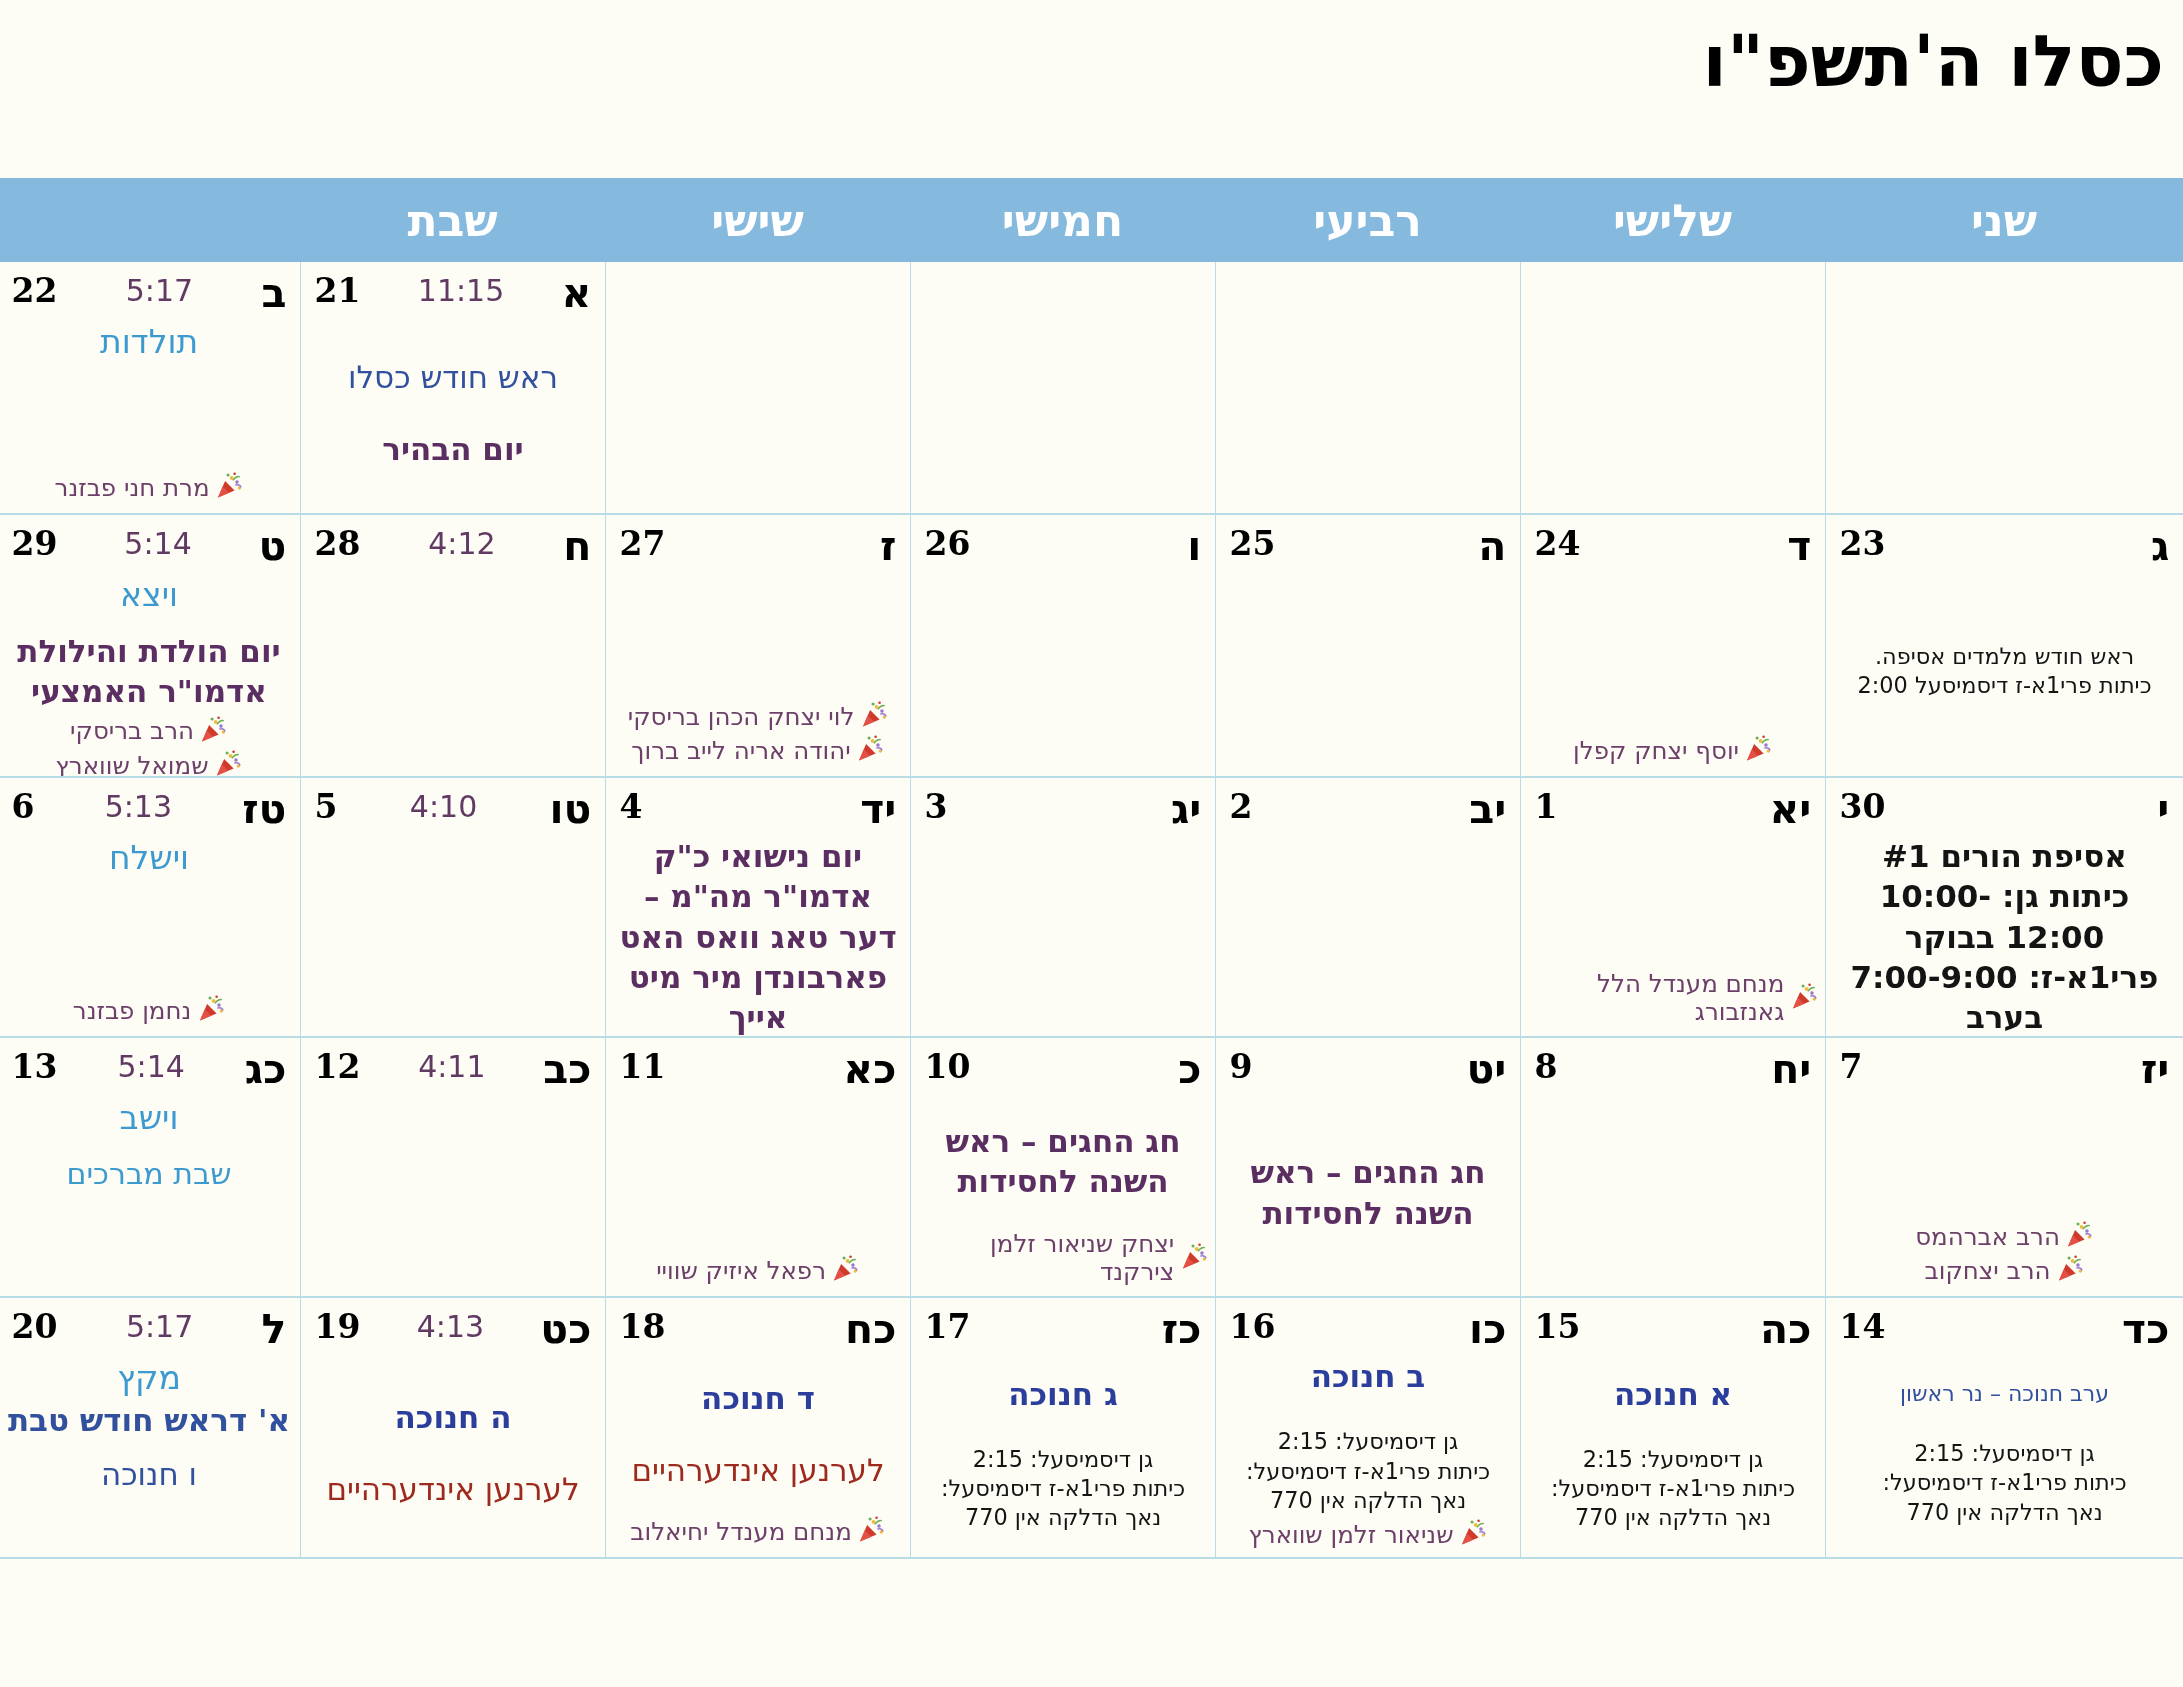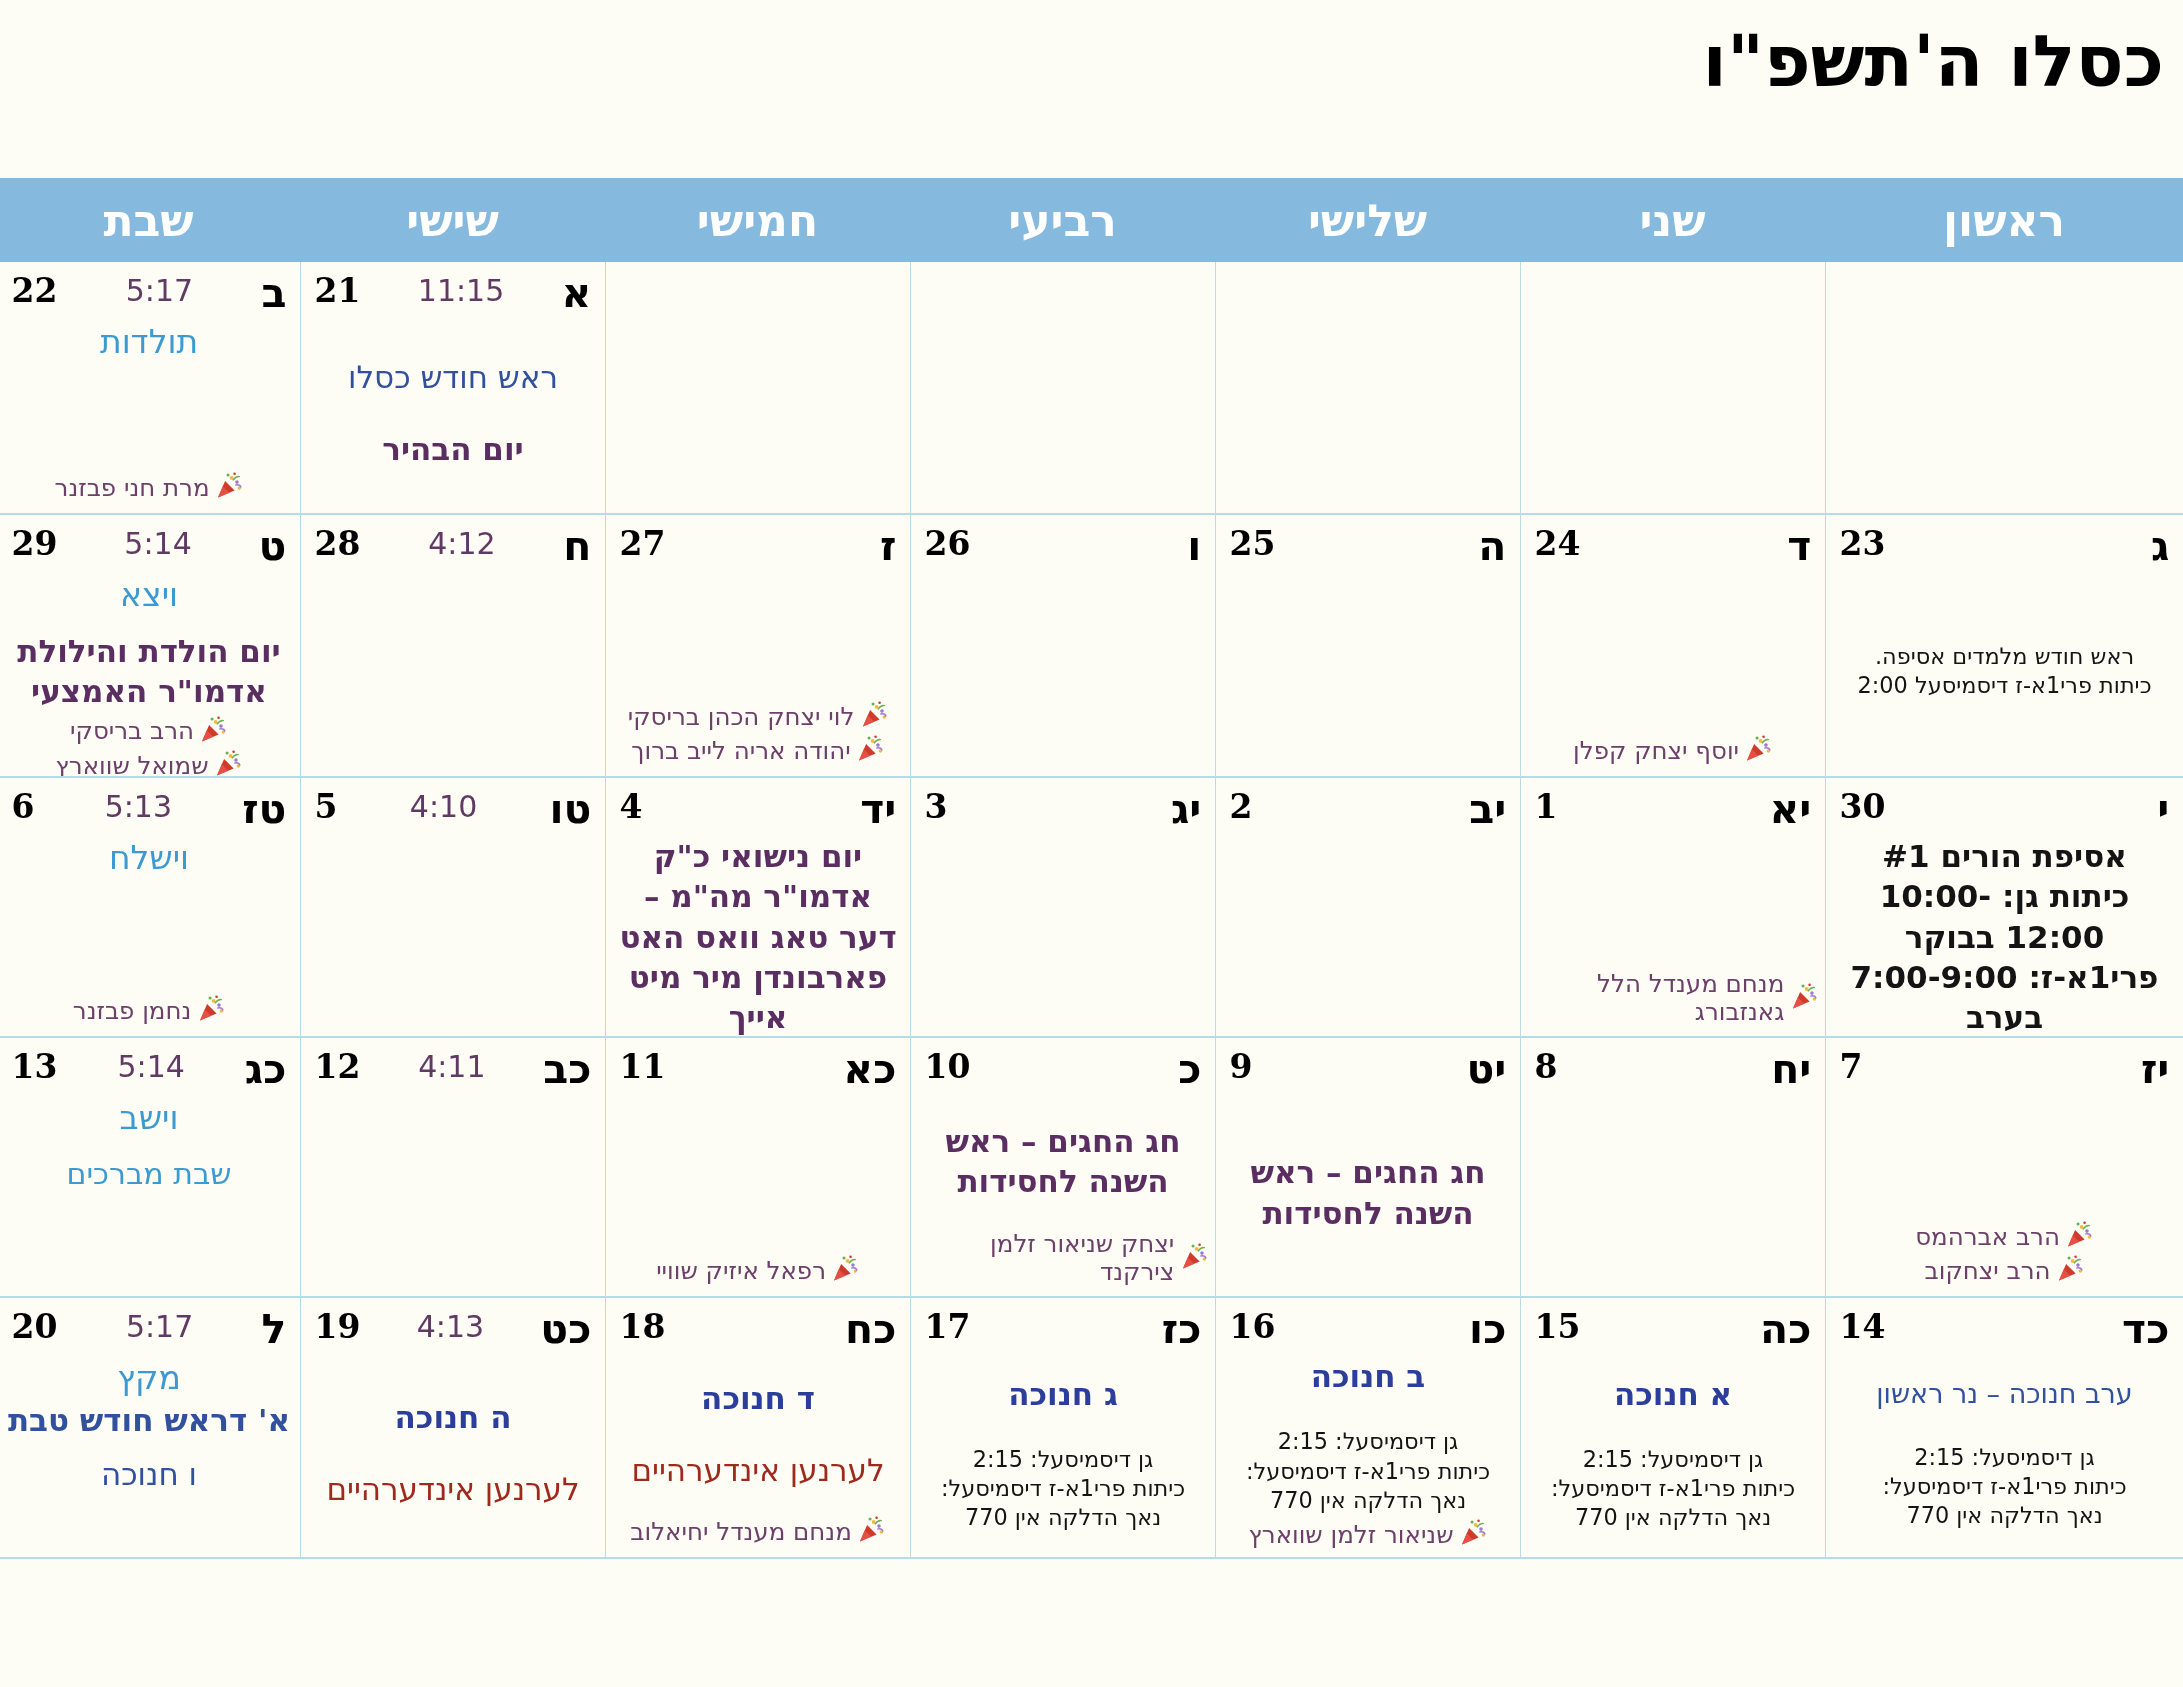--- a/index.html
+++ b/index.html
@@ -71,21 +71,21 @@
   .cell-topev{display:flex;flex-direction:column;align-items:center;padding:1.4px 9.5px 0 9.5px;}
   .cell-mid{
     flex:1 1 auto;
     display:flex;flex-direction:column;align-items:center;justify-content:center;
     padding:0 9.5px;
   }
   .ev{text-align:center;line-height:1.3;}
   .ev-parsha{color:var(--parsha);font-size:33px;}
   .ev-blue{color:var(--parsha);font-size:30px;}
   .ev-navy{color:var(--navy);font-size:31px;}
-  .ev-navy-small{color:var(--navy);font-size:27px;}
+  .ev-navy-small{color:var(--navy);font-size:22px;}
   .ev-navy-bold{color:var(--navy);font-size:31px;font-weight:bold;}
   .ev-chanuka{color:var(--chanuka);font-size:31px;font-weight:bold;}
   .ev-purple-bold{color:var(--purple);font-size:31px;font-weight:bold;}
   .ev-black{color:var(--ink);font-size:22.4px;line-height:1.3;}
   .ev-black-bold{color:var(--ink);font-size:31px;font-weight:bold;line-height:1.3;}
   .ev-darkred{color:var(--darkred);font-size:31px;}
   .ev-gap{margin-top:31px;}
   .ev-gapsm{margin-top:13.6px;}
   .cell-bdays{
     margin-top:auto;
@@ -96,21 +96,20 @@
   .bday-name{color:var(--birthday);font-size:24.5px;line-height:1.15;}
   .bday svg{flex:0 0 auto;}
 </style>
 </head>
 <body>
 
 <div class="page">
   <h1 class="title">כסלו ה'תשפ"ו</h1>
   <div class="calendar">
     <div class="header-row" id="header-row">
-        <div class="hcell">ראשון</div>
         <div class="hcell">שני</div>
         <div class="hcell">שלישי</div>
         <div class="hcell">רביעי</div>
         <div class="hcell">חמישי</div>
         <div class="hcell">שישי</div>
         <div class="hcell">שבת</div>
       </div>
     <div id="weeks">
         <div class="week">
           <div class="cell">

